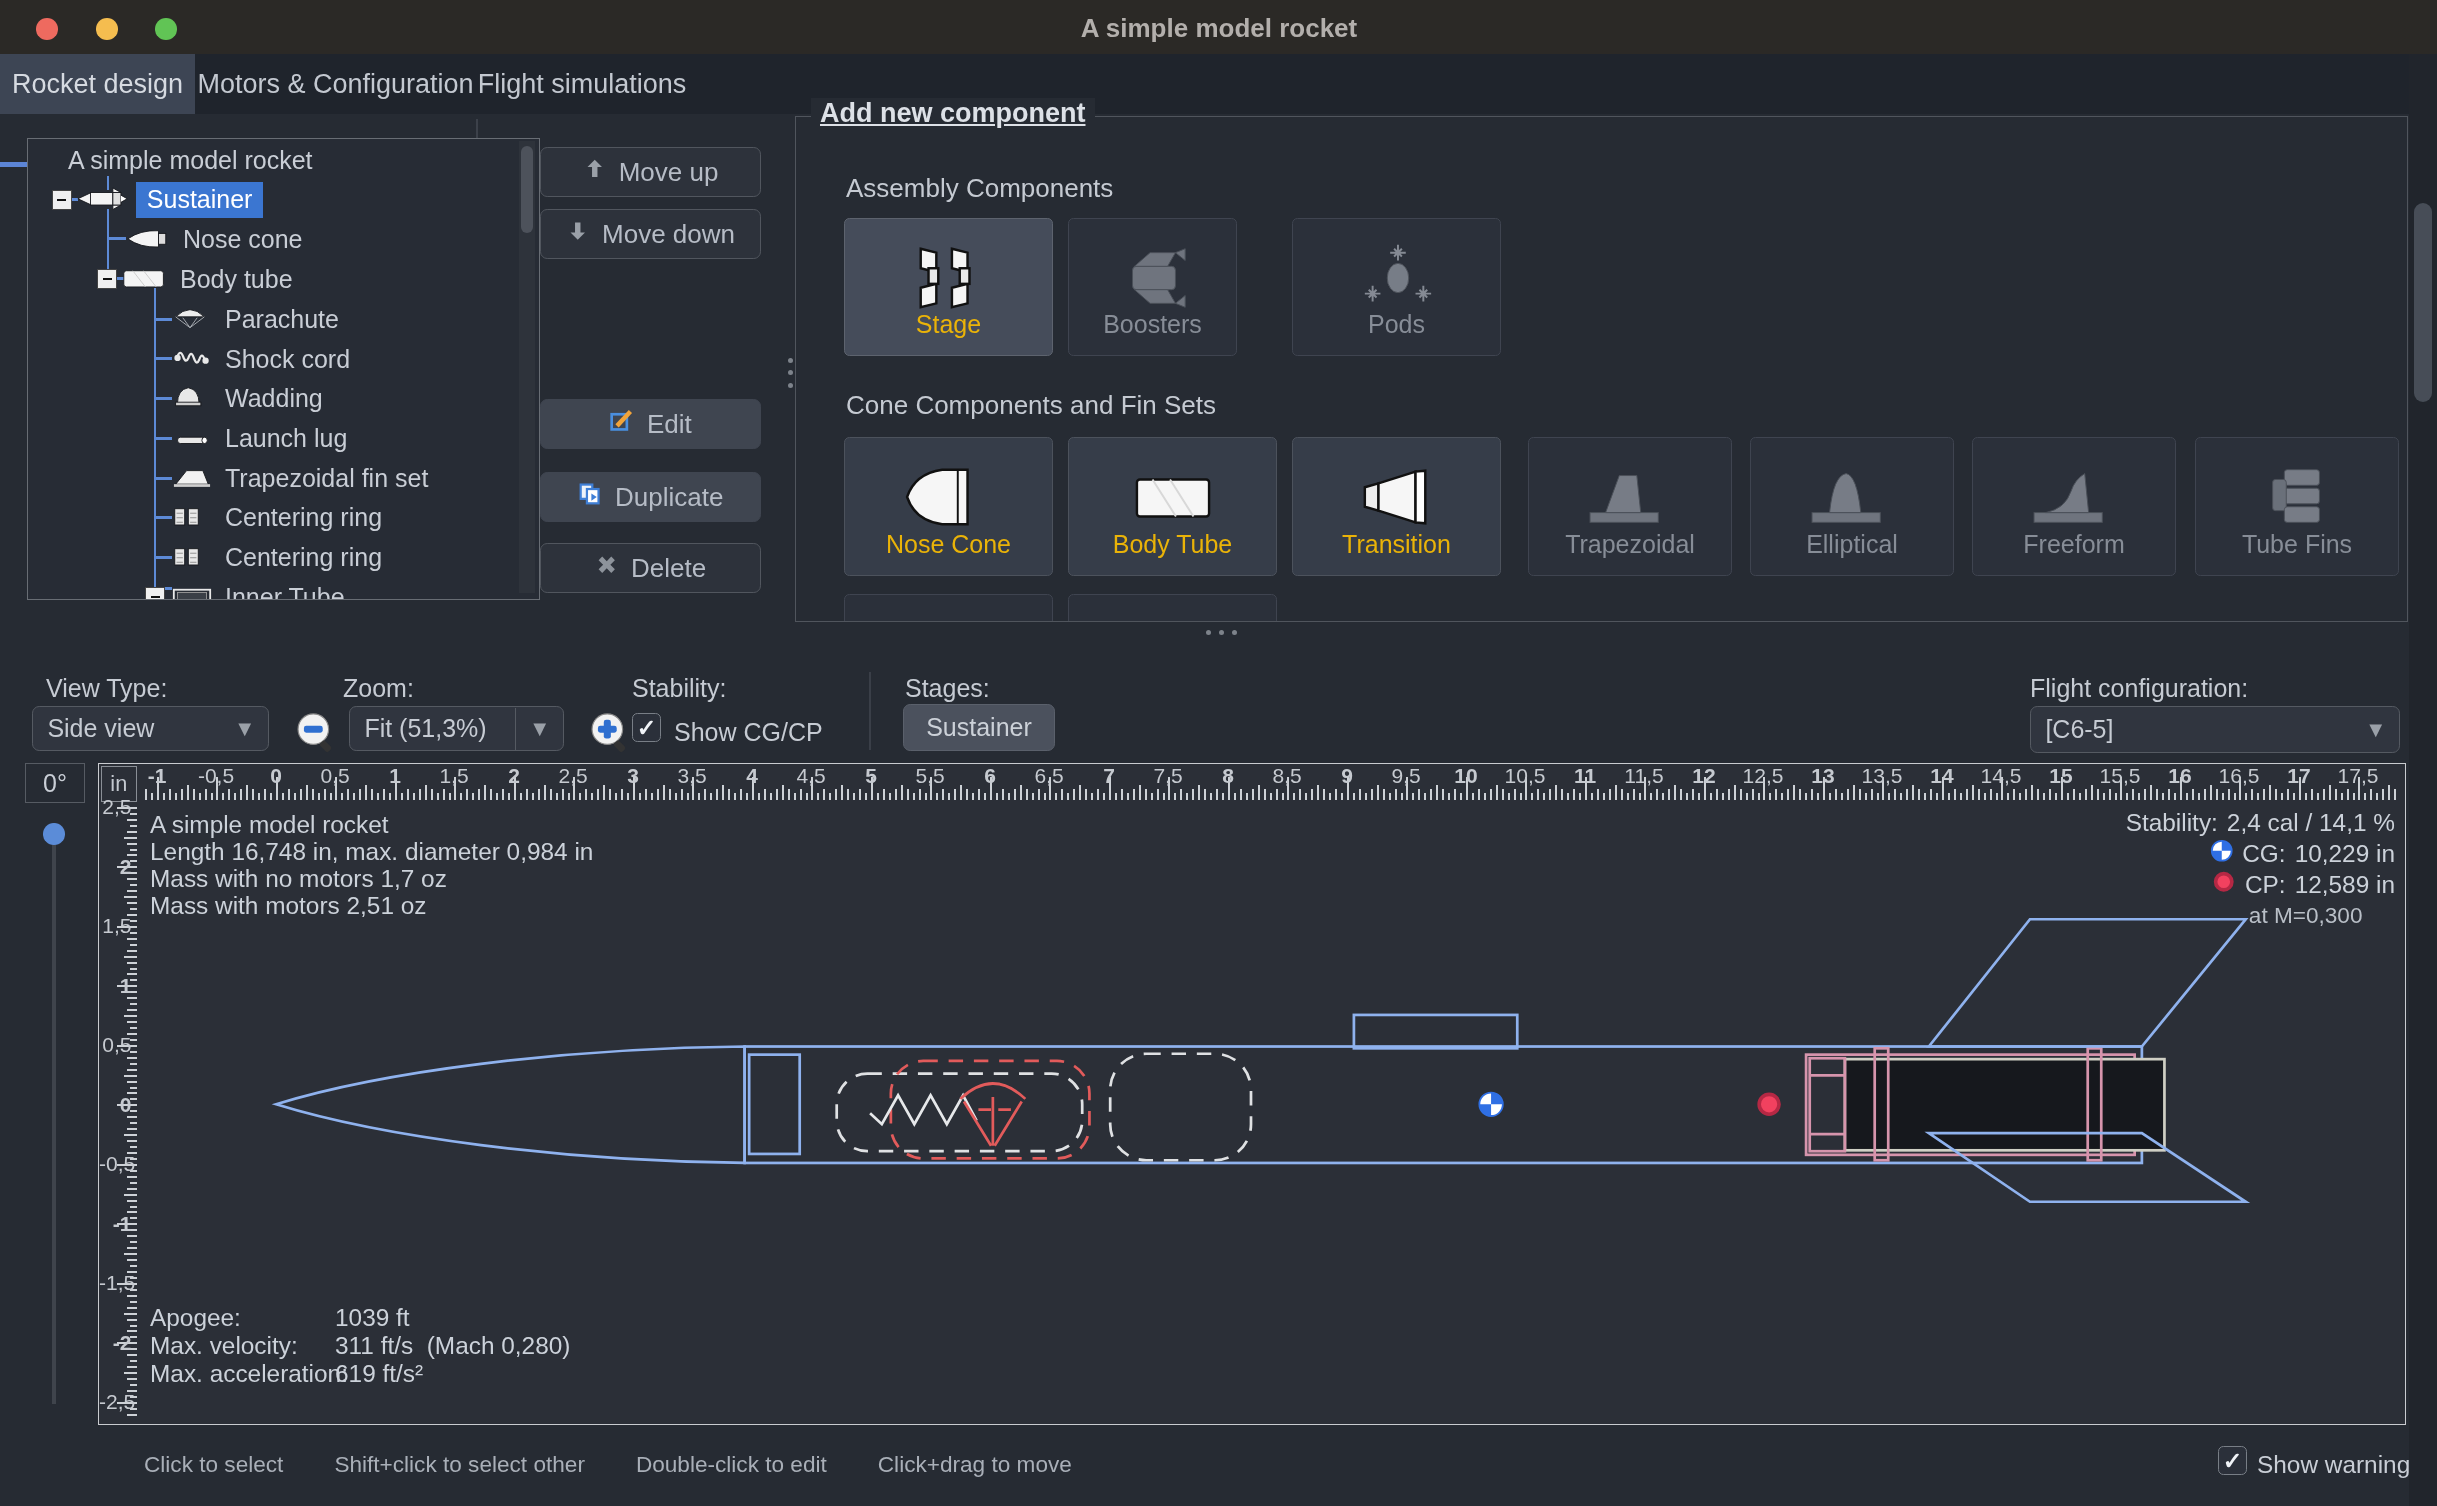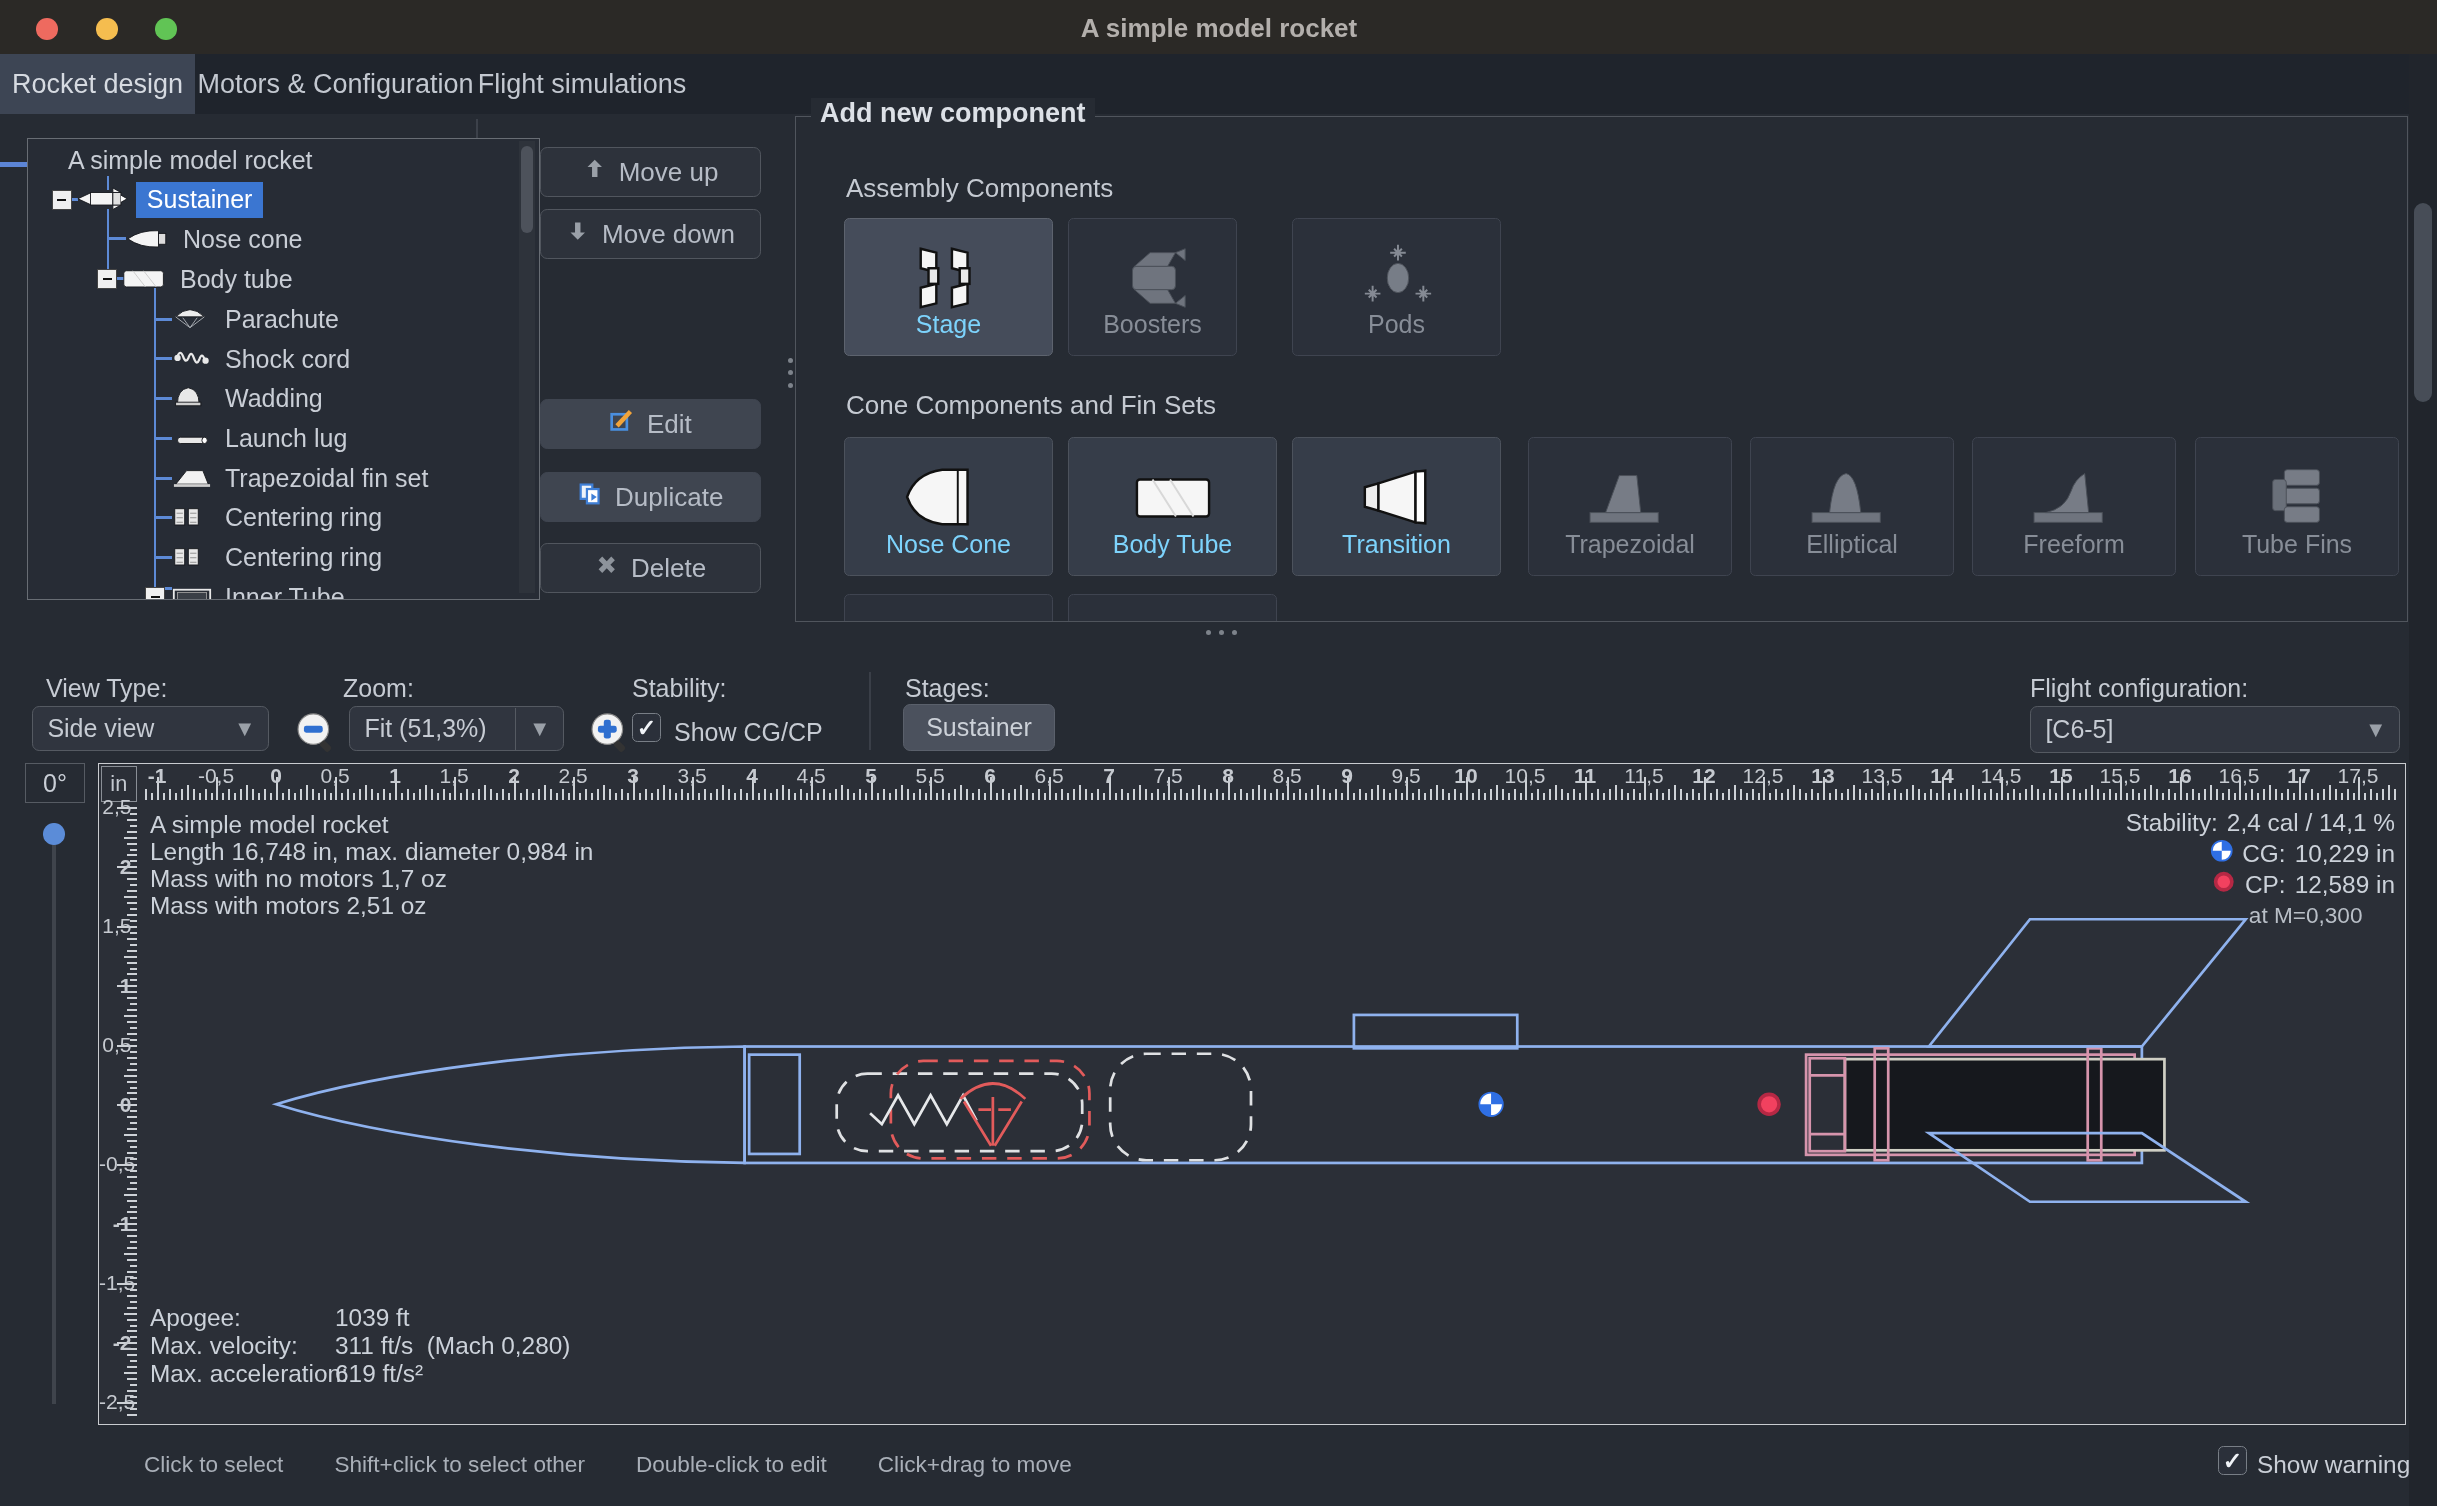--- a/index.html
+++ b/index.html
@@ -24,28 +24,28 @@
   .expander{width:18px;height:18px;background:#f0f0f0;border:0.9px solid #444;display:flex;align-items:center;justify-content:center;}
   .expander:after{content:"";width:9px;height:1.8px;background:#111;}
   .tscroll-track{left:491px;top:1.8px;width:16.3px;height:452px;background:#2e333b;}
   .tscroll-thumb{left:1.8px;top:5.4px;width:12.6px;height:87px;background:#4d525b;border-radius:7.2px;}
   
   .act-btn{left:540px;width:221px;height:50px;background:#2d323b;border:1.8px solid #51565e;border-radius:7.2px;
            display:flex;align-items:center;justify-content:center;gap:12.6px;font-size:26px;color:#b6bcc6;box-sizing:border-box;}
   .act-btn.fill{background:#3f4550;border-color:#3f4550;}
   
   #add-panel{left:795px;top:116px;width:1613px;height:506px;border:1.8px solid #50555d;overflow:hidden;box-sizing:border-box;}
-  #add-title{left:811px;top:98px;padding:0 9px;background:#262b33;font-size:27px;font-weight:bold;color:#dde1e7;}
+  #add-title{left:811px;top:98px;padding:0 9px;background:#262b33;font-size:27px;font-weight:bold;color:#dde1e7;text-decoration:underline;}
   .sec-label{font-size:26px;color:#c5cad2;}
   .card{border-radius:5.4px;box-sizing:border-box;display:flex;flex-direction:column;align-items:center;justify-content:flex-end;padding-bottom:16.3px;}
   .card.enabled{background:#363d49;border:1.8px solid #4c525c;}
   .card.selected{background:#454c5a;border:1.8px solid #5d636e;}
   .card.disabled{background:#2b303a;border:1.8px solid #3f4450;}
   .card .icon{position:absolute;top:20px;left:0;width:100%;text-align:center;}
-  .card .clabel{font-size:25px;color:#7dd3fc;}
+  .card .clabel{font-size:25px;color:#eab308;}
   .card.disabled .clabel{color:#878d97;}
   
   .tb-label{font-size:25px;color:#c6cbd3;}
   .combo{background:#30353f;border:1.8px solid #555a62;border-radius:7.2px;box-sizing:border-box;
          display:flex;align-items:center;font-size:25px;color:#c6cbd3;}
   .combo .arrow{margin-left:auto;color:#9aa0a8;font-size:21.7px;padding:0 12.6px;}
   .chk{width:29px;height:29px;background:#2b303a;border:1.8px solid #787e86;border-radius:5.4px;box-sizing:border-box;
        display:flex;align-items:center;justify-content:center;color:#f0f3f7;font-size:23.5px;font-weight:bold;}
   .vdiv{width:1.8px;background:#3a3f48;}
   

